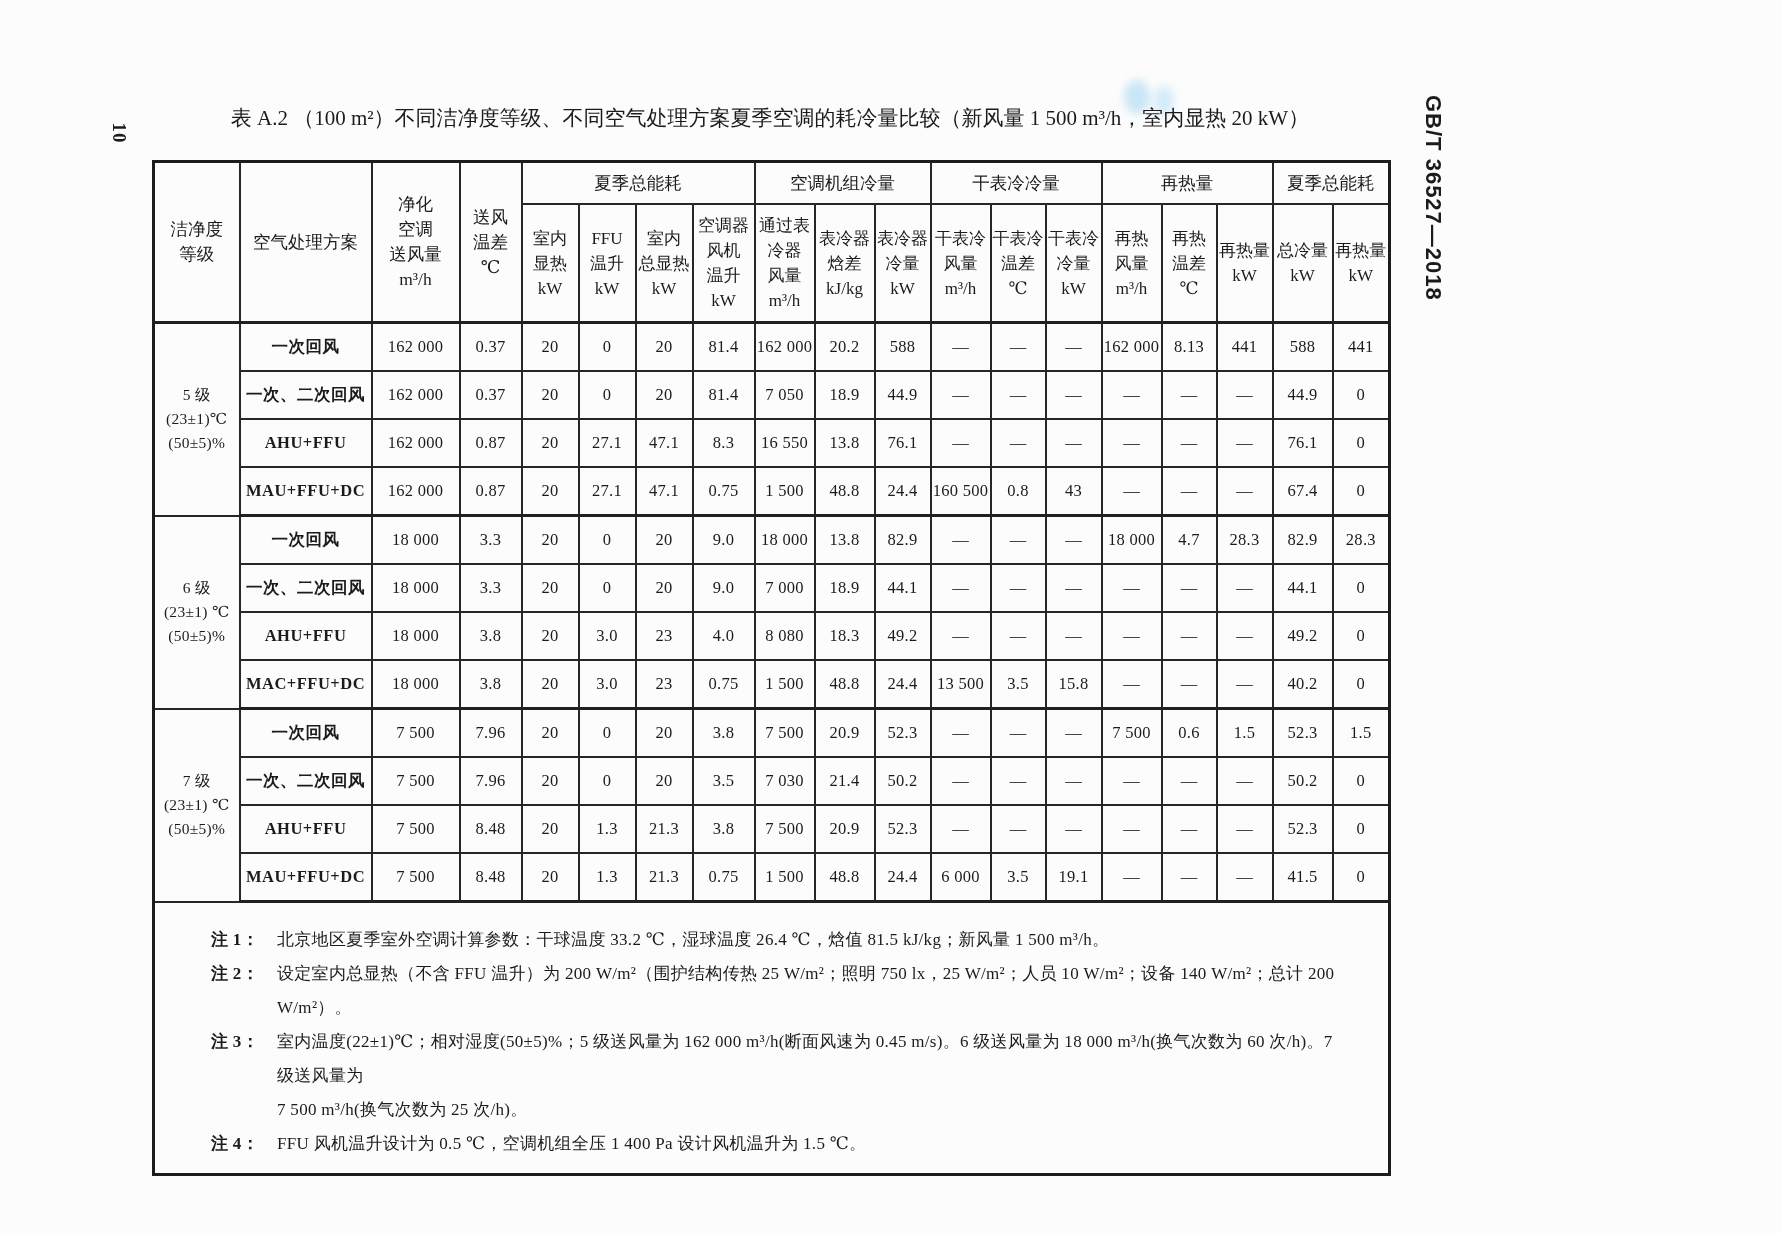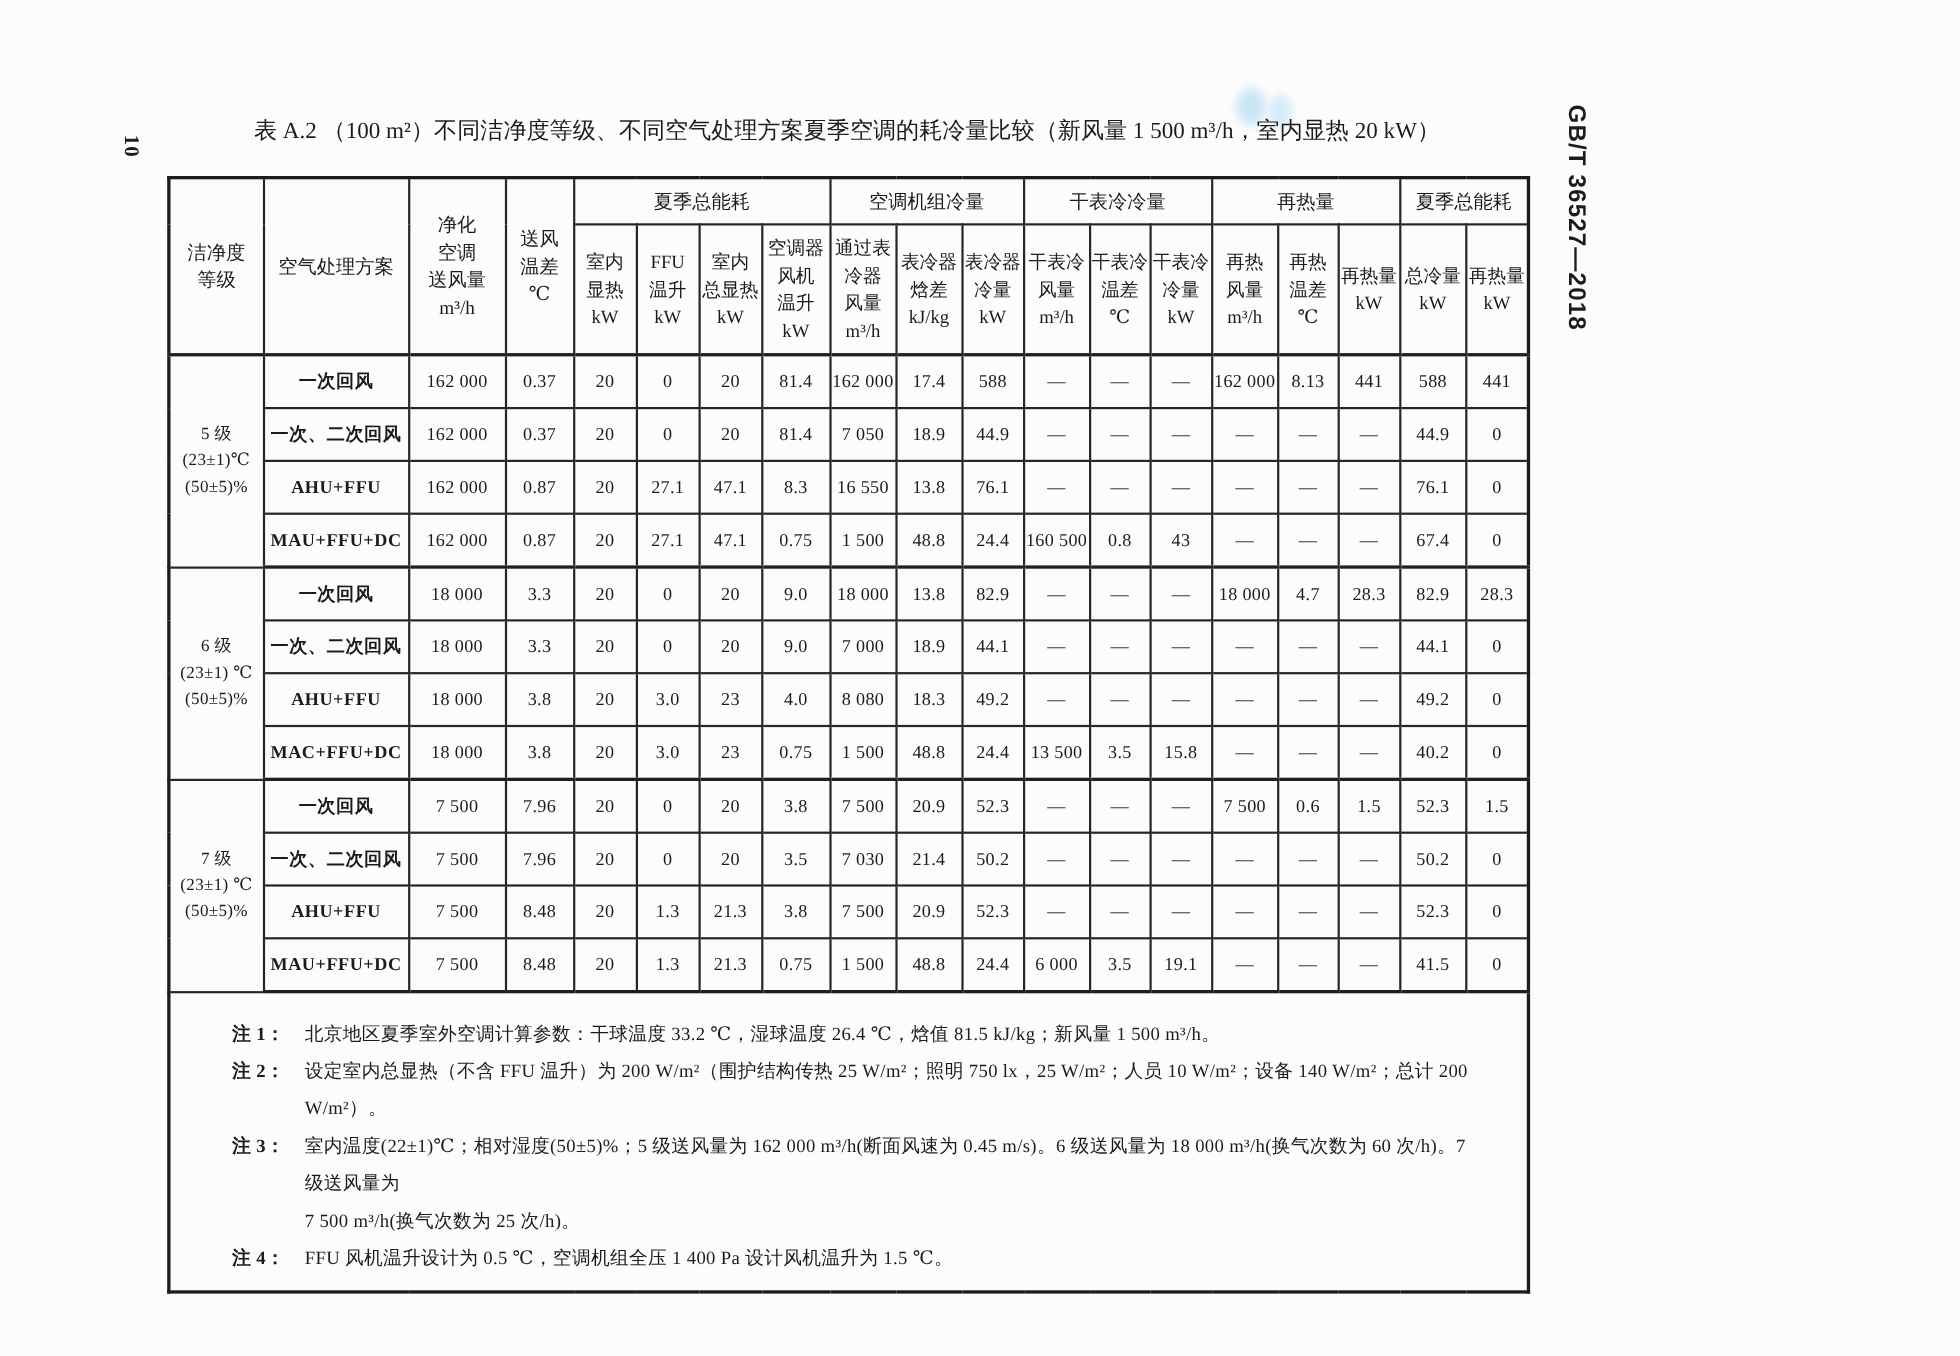--- a/index.html
+++ b/index.html
@@ -195,21 +195,21 @@
               <div class="ln">(50±5)%</div>
             </td>
             <td class="scheme-cell">一次回风</td>
             <td>162 000</td>
             <td>0.37</td>
             <td>20</td>
             <td>0</td>
             <td>20</td>
             <td>81.4</td>
             <td>162 000</td>
-            <td>17.4</td>
+            <td>20.2</td>
             <td>588</td>
             <td>—</td>
             <td>—</td>
             <td>—</td>
             <td>162 000</td>
             <td>8.13</td>
             <td>441</td>
             <td>588</td>
             <td>441</td>
           </tr>

